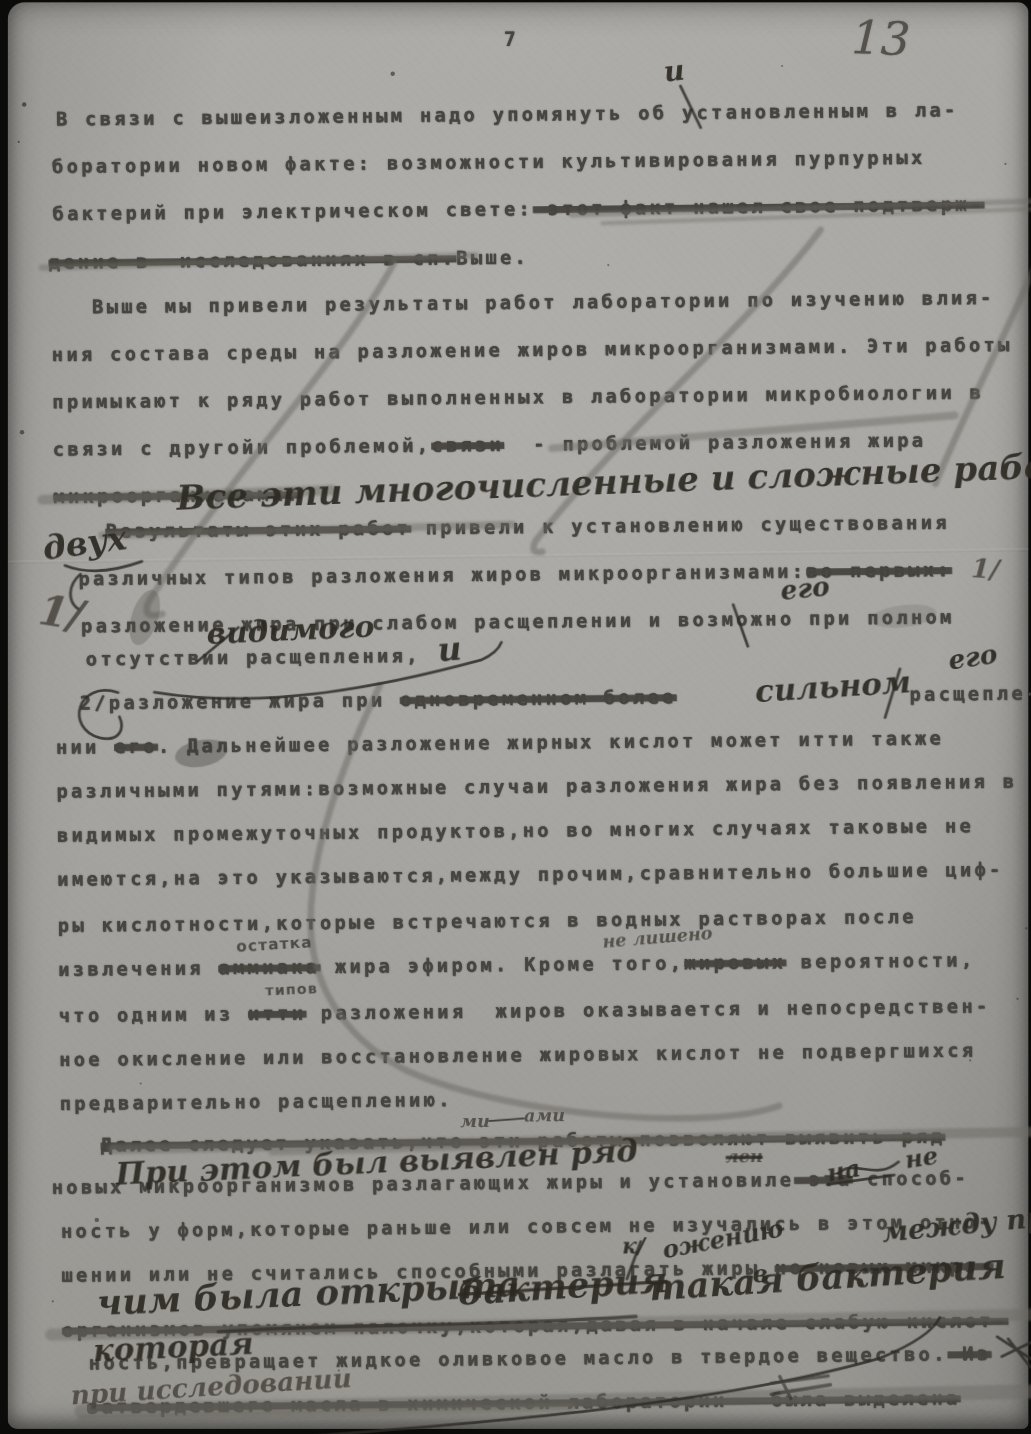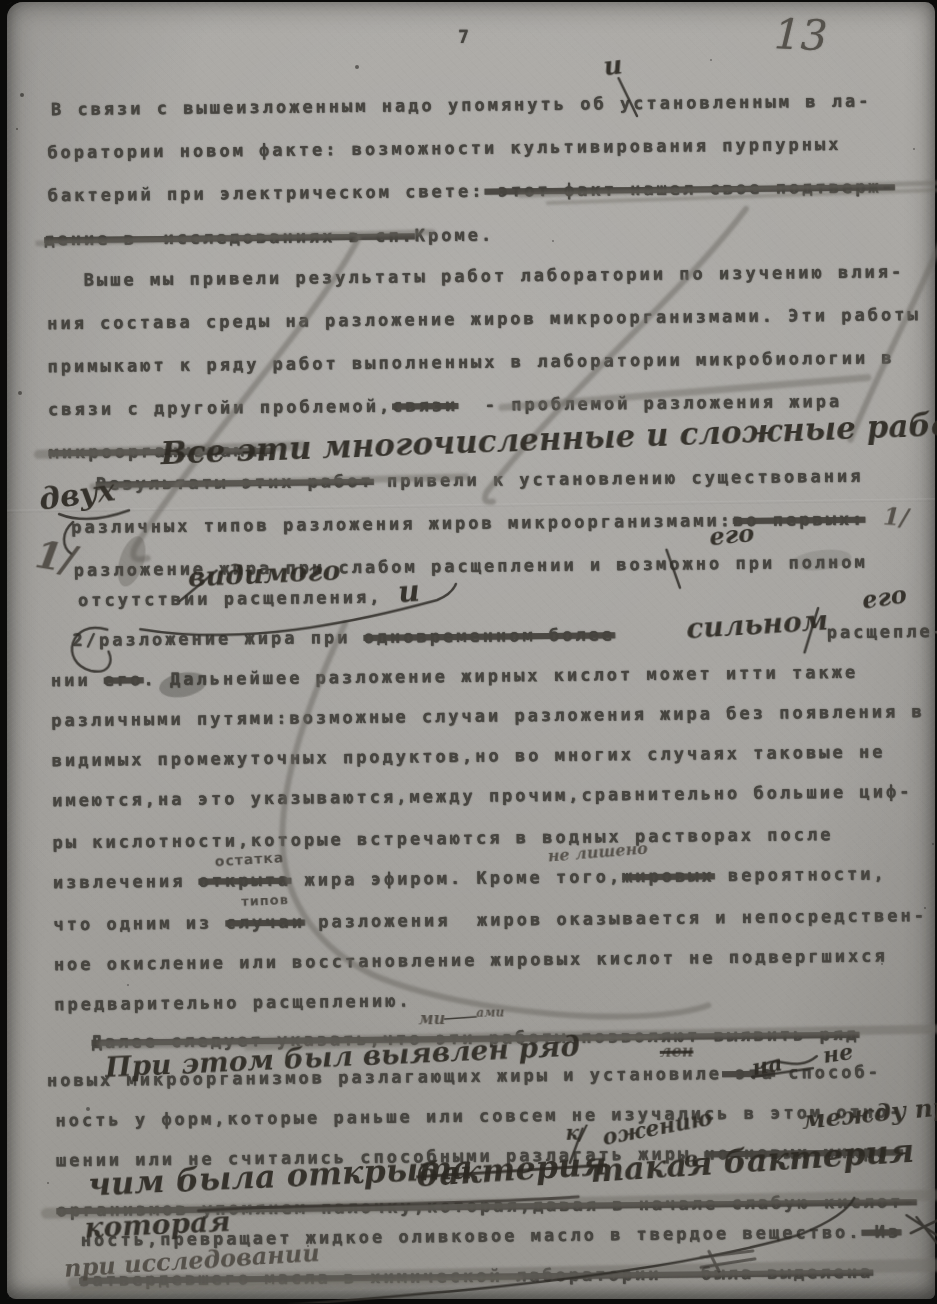--- a/index.html
+++ b/index.html
@@ -60,38 +60,38 @@
     <div class="specks"></div>
 
     <div class="sheet-content">
       <span class="pagenum">7</span>
       <span class="folio">13</span>
 
       <div class="typed-layer" id="typed-layer">
           <div class="typed" style="left: 44px; top: 97px;"><span>В связи с вышеизложенным надо упомянуть об установленным в ла-</span></div>
           <div class="typed" style="left: 40px; top: 140px;"><span>боратории новом факте: возможности культивирования пурпурных</span></div>
           <div class="typed" style="left: 40px; top: 183px;"><span>бактерий при электрическом свете:</span><span class="st"> этот факт нашел свое подтверж-</span></div>
-          <div class="typed" style="left: 36px; top: 227px;"><span class="st">дение в  исследованиях в сп.</span><span>Кроме.</span></div>
+          <div class="typed" style="left: 36px; top: 227px;"><span class="st">дение в  исследованиях в сп.</span><span>Выше.</span></div>
           <div class="typed" style="left: 75px; top: 268px;"><span>Выше мы привели результаты работ лаборатории по изучению влия-</span></div>
           <div class="typed" style="left: 38px; top: 311px;"><span>ния состава среды на разложение жиров микроорганизмами. Эти работы</span></div>
           <div class="typed" style="left: 38px; top: 354px;"><span>примыкают к ряду работ выполненных в лаборатории микробиологии в</span></div>
           <div class="typed" style="left: 38px; top: 397px;"><span>связи с другойи проблемой,</span><span class="st">связи</span><span>  - проблемой разложения жира</span></div>
           <div class="typed" style="left: 38px; top: 440px;"><span class="st">микроорганизмами.</span></div>
           <div class="typed" style="left: 85px; top: 472px;"><span class="st">Результаты этих работ</span><span> привели к установлению существования</span></div>
           <div class="typed" style="left: 60px; top: 515px;"><span>различных типов разложения жиров микроорганизмами:</span><span class="st">во первых:</span></div>
           <div class="typed" style="left: 62px; top: 558px;"><span>разложение жира при слабом расщеплении и возможно при полном</span></div>
           <div class="typed" style="left: 66px; top: 588px;"><span>отсутствии расщепления,</span></div>
           <div class="typed" style="left: 60px; top: 628px;"><span>2/разложение жира при </span><span class="st">одновременном более</span><span>                расщепле-</span></div>
           <div class="typed" style="left: 38px; top: 668px;"><span>нии </span><span class="st">его</span><span>. Дальнейшее разложение жирных кислот может итти также</span></div>
           <div class="typed" style="left: 38px; top: 708px;"><span>различными путями:возможные случаи разложения жира без появления в</span></div>
           <div class="typed" style="left: 38px; top: 748px;"><span>видимых промежуточных продуктов,но во многих случаях таковые не</span></div>
           <div class="typed" style="left: 38px; top: 788px;"><span>имеются,на это указываются,между прочим,сравнительно большие циф-</span></div>
           <div class="typed" style="left: 38px; top: 830px;"><span>ры кислотности,которые встречаются в водных растворах после</span></div>
-          <div class="typed" style="left: 38px; top: 870px;"><span>извлечения </span><span class="st">открыта</span><span> жира эфиром. Кроме того,</span><span class="st">жировых</span><span> вероятности,</span></div>
-          <div class="typed" style="left: 38px; top: 912px;"><span>что одним из </span><span class="st">случаи</span><span> разложения  жиров оказывается и непосредствен-</span></div>
+          <div class="typed" style="left: 38px; top: 870px;"><span>извлечения </span><span class="st">аммиака</span><span> жира эфиром. Кроме того,</span><span class="st">жировых</span><span> вероятности,</span></div>
+          <div class="typed" style="left: 38px; top: 912px;"><span>что одним из </span><span class="st">итти</span><span> разложения  жиров оказывается и непосредствен-</span></div>
           <div class="typed" style="left: 38px; top: 952px;"><span>ное окисление или восстановление жировых кислот не подвергшихся</span></div>
           <div class="typed" style="left: 38px; top: 992px;"><span>предварительно расщеплению.</span></div>
           <div class="typed" style="left: 75px; top: 1030px;"><span class="st">Далее следует указать,что эти работы позволяют выявить ряд</span></div>
           <div class="typed" style="left: 30px; top: 1068px;"><span>новых микроорганизмов разлагающих жиры и установиле</span><span class="st"> эта</span><span> способ-</span></div>
           <div class="typed" style="left: 38px; top: 1108px;"><span>ность у форм,которые раньше или совсем не изучались в этом отно-</span></div>
           <div class="typed" style="left: 38px; top: 1148px;"><span>шении или не считались способными разлагать жиры </span><span class="st">но новых микро-</span></div>
           <div class="typed" style="left: 38px; top: 1198px;"><span class="st">организмов упомянем палочку,которая,давая в начале слабую кислот-</span></div>
           <div class="typed" style="left: 62px; top: 1228px;"><span>ность,превращает жидкое оливковое масло в твердое вещество.</span><span class="st"> Из</span></div>
           <div class="typed" style="left: 60px; top: 1268px;"><span class="st">затвердевшего масла в химической лаборатории   была выделена</span></div>
         </div>
@@ -157,21 +157,21 @@
           <span class="hw hw-ink" style="left: 176px; top: 560px; font-size: 27px; transform: rotate(-2deg);">видимого</span>
           <span class="hw hw-ink" style="left: 386px; top: 578px; font-size: 30px; transform: rotate(-4deg);">и</span>
           <span class="hw hw-ink" style="left: 850px; top: 592px; font-size: 24px; transform: rotate(-8deg);">его</span>
           <span class="hw hw-ink" style="left: 674px; top: 616px; font-size: 28px; transform: rotate(-3deg);">сильном</span>
           <span class="hw hw-pencil" style="left: 24px; top: 536px; font-size: 38px; transform: rotate(10deg);">1/</span>
           <span class="hw hw-pencil" style="left: 872px; top: 512px; font-size: 24px; transform: rotate(4deg);">1/</span>
           <span class="hw hw-pencil-caps" style="left: 200px; top: 852px; font-size: 14px; transform: rotate(-3deg);">остатка</span>
           <span class="hw hw-pencil" style="left: 533px; top: 848px; font-size: 16px; transform: rotate(-4deg);">не лишено</span>
           <span class="hw hw-pencil-caps" style="left: 226px; top: 894px; font-size: 13px; transform: rotate(-2deg);">типов</span>
           <span class="hw hw-pencil" style="left: 402px; top: 1013px; font-size: 16px;">ми</span>
-          <span class="hw hw-pencil" style="left: 460px; top: 1009px; font-size: 12px;">ами</span>
+          <span class="hw hw-pencil" style="left: 460px; top: 1009px; font-size: 16px;">ами</span>
           <span class="hw hw-pencil hw-struck" style="left: 643px; top: 1048px; font-size: 16px;">лен</span>
           <span class="hw hw-ink" style="left: 88px; top: 1044px; font-size: 28px; transform: rotate(-2deg);">При этом был выявлен ряд</span>
           <span class="hw hw-ink" style="left: 735px; top: 1059px; font-size: 22px; transform: rotate(-10deg);">на</span>
           <span class="hw hw-ink" style="left: 806px; top: 1048px; font-size: 22px; transform: rotate(-8deg);">не</span>
           <span class="hw hw-ink" style="left: 548px; top: 1126px; font-size: 20px;">к/</span>
           <span class="hw hw-ink" style="left: 584px; top: 1120px; font-size: 22px; transform: rotate(-10deg);">ожению</span>
           <span class="hw hw-ink" style="left: 784px; top: 1106px; font-size: 25px; transform: rotate(-5deg);">между про-</span>
           <span class="hw hw-ink" style="left: 666px; top: 1152px; font-size: 22px; transform: rotate(-4deg);">в</span>
           <span class="hw hw-ink" style="left: 70px; top: 1160px; font-size: 32px; transform: rotate(-2deg);">чим была открыта</span>
           <span class="hw hw-ink hw-struck" style="left: 398px; top: 1156px; font-size: 32px; transform: rotate(-3deg);">бактерия</span>

